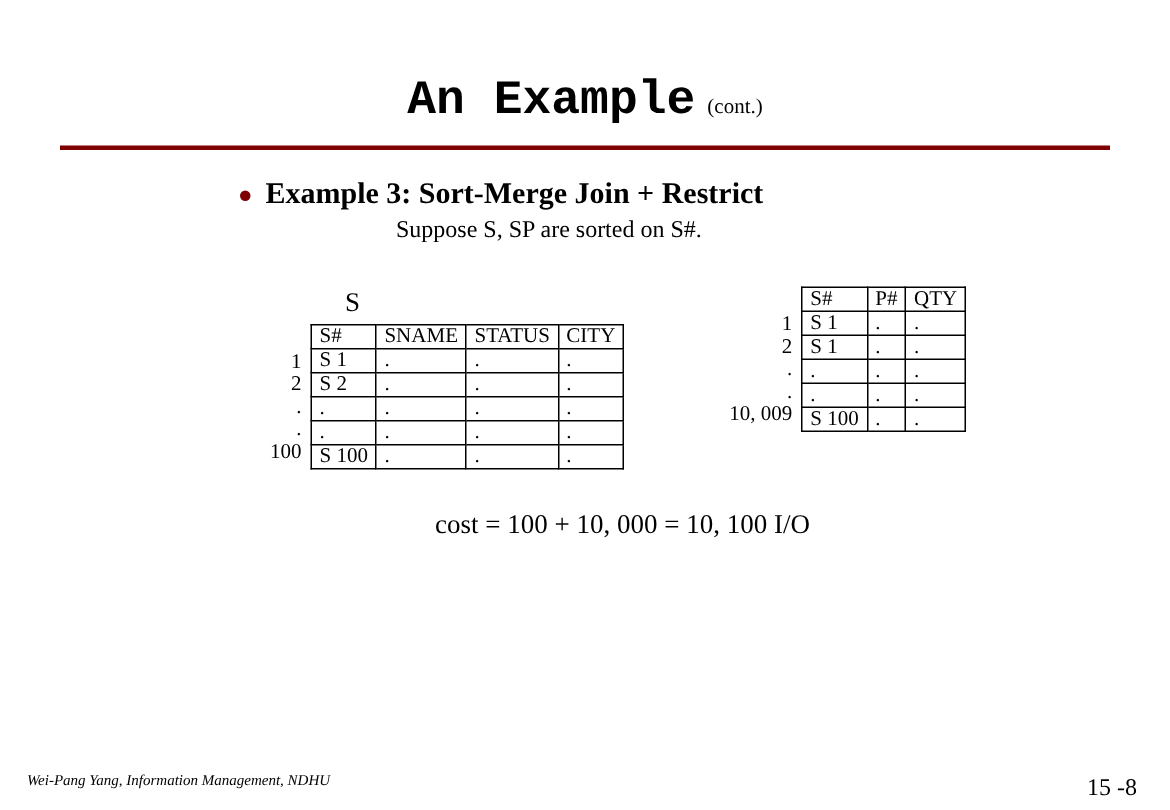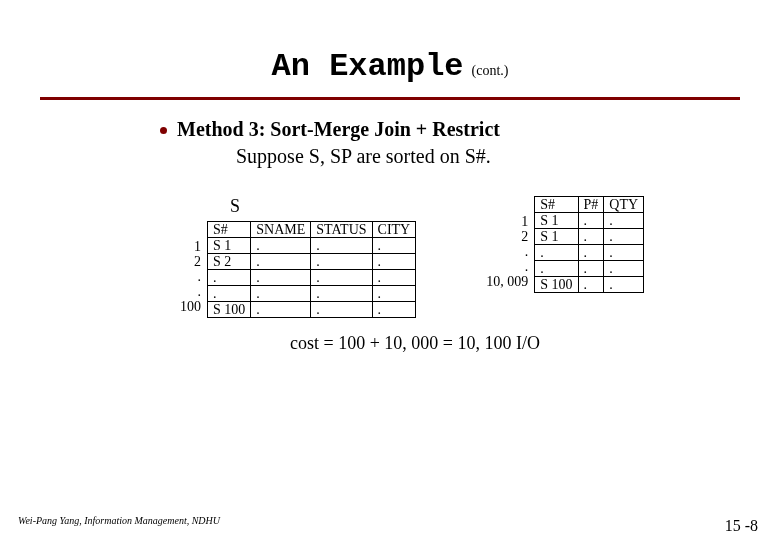--- a/index.html
+++ b/index.html
@@ -55,22 +55,22 @@
     background: #7f0000;
     margin-top: 9px;
     margin-right: 10px;
     flex: 0 0 auto;
   }
   .method-line {
     font-size: 20px;
   }
   .method-bold { font-weight: bold; }
   .suppose-line {
-    font-size: 20px;
-    margin-left: 76px;
+    font-size: 16px;
+    margin-left: 104px;
     margin-top: 4px;
   }
   .tables-row {
     display: flex;
     align-items: flex-start;
     margin-top: 28px;
     margin-left: 20px;
   }
   .table-block {
     margin-right: 70px;
@@ -103,21 +103,21 @@
     border: 1px solid #000;
     padding: 0 5px;
     height: 15px;
     line-height: 15px;
     text-align: left;
     font-weight: normal;
   }
   table.data th { font-weight: normal; }
   .cost-line {
     font-size: 18px;
-    margin-top: 15px;
+    margin-top: 26px;
     margin-left: 130px;
   }
   .footer-left {
     position: absolute;
     left: 18px;
     bottom: 14px;
     font-size: 10px;
     font-style: italic;
   }
   .footer-right {
@@ -134,21 +134,21 @@
 <div class="title-row">
   <span class="title-main">An Example</span>
   <span class="title-cont">(cont.)</span>
 </div>
 <div class="hr"></div>
 
 <div class="body">
   <div class="bullet-row">
     <div class="bullet-dot"></div>
     <div class="method-line">
-      <span class="method-bold">Method 3:</span><span class="method-bold"> Sort-Merge Join + Restrict</span>
+      <span class="method-bold">Example 3:</span><span class="method-bold"> Sort-Merge Join + Restrict</span>
     </div>
   </div>
   <div class="suppose-line">Suppose S, SP are sorted on S#.</div>
 
   <div class="tables-row">
 
     <div class="table-block">
       <div class="table-label">S</div>
       <div class="table-wrap">
         <div class="rownums">

